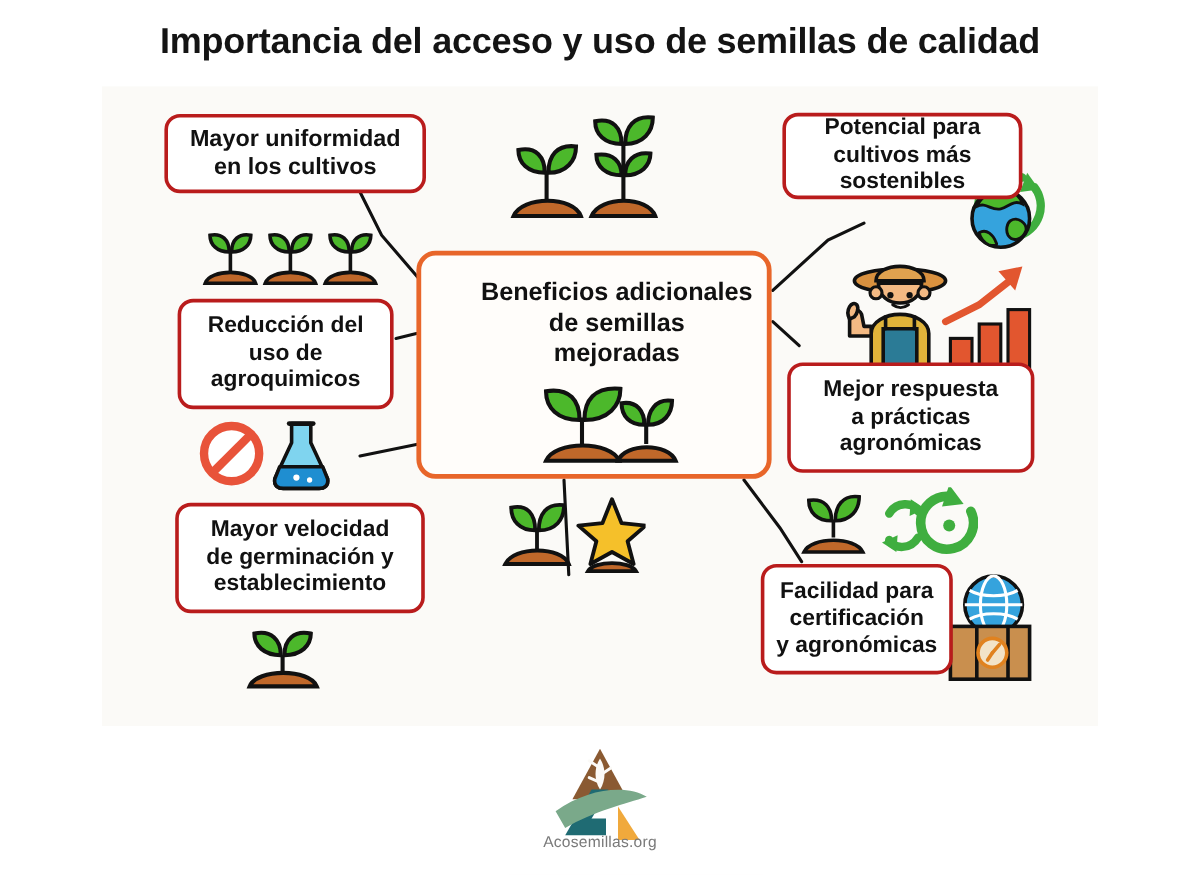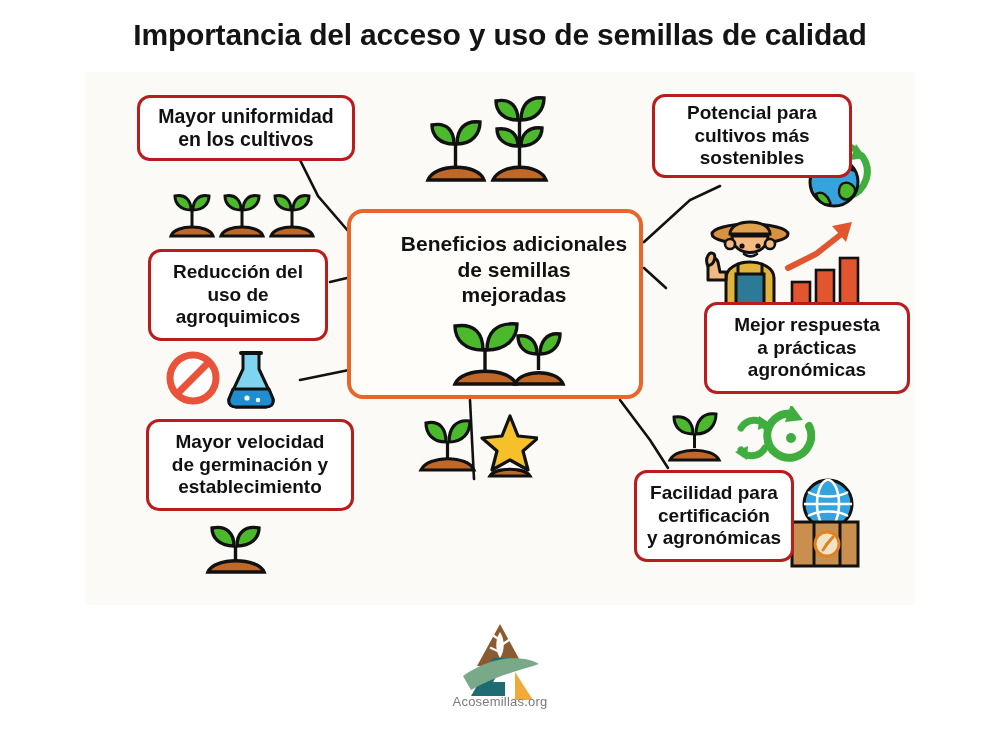--- a/index.html
+++ b/index.html
@@ -41,22 +41,22 @@
     font-weight:bold;color:#111111;text-align:center;line-height:1.22;
     font-size:21px;
     padding-left:38px;
   }
 
   
   #n-uniformidad{left:137px;top:95px;width:218px;height:66px;font-size:19.5px;}
   #n-reduccion{left:148px;top:249px;width:180px;height:92px;font-size:19px;}
   #n-velocidad{left:146px;top:419px;width:208px;height:92px;font-size:19px;}
   #n-valor{left:394px;top:480px;width:178px;height:92px;font-size:19px;}
-  #n-potencial{left:652px;top:94px;width:200px;height:84px;font-size:19px;}
-  #n-mejor{left:704px;top:302px;width:206px;height:92px;font-size:19px;}
+  #n-potencial{left:652px;top:94px;width:200px;height:72px;font-size:19px;}
+  #n-mejor{left:656px;top:302px;width:206px;height:92px;font-size:19px;}
   #n-facilidad{left:634px;top:470px;width:160px;height:92px;font-size:19px;}
   #n-center{left:347px;top:209px;width:296px;height:190px;}
 
   
   .icon{position:absolute;}
   #ic-row3{left:163px;top:180px;}
   #ic-chem{left:163px;top:345px;}
   #ic-seed-left{left:196px;top:516px;}
   #ic-top-pair{left:418px;top:92px;}
   #ic-star-pair{left:412px;top:410px;}

